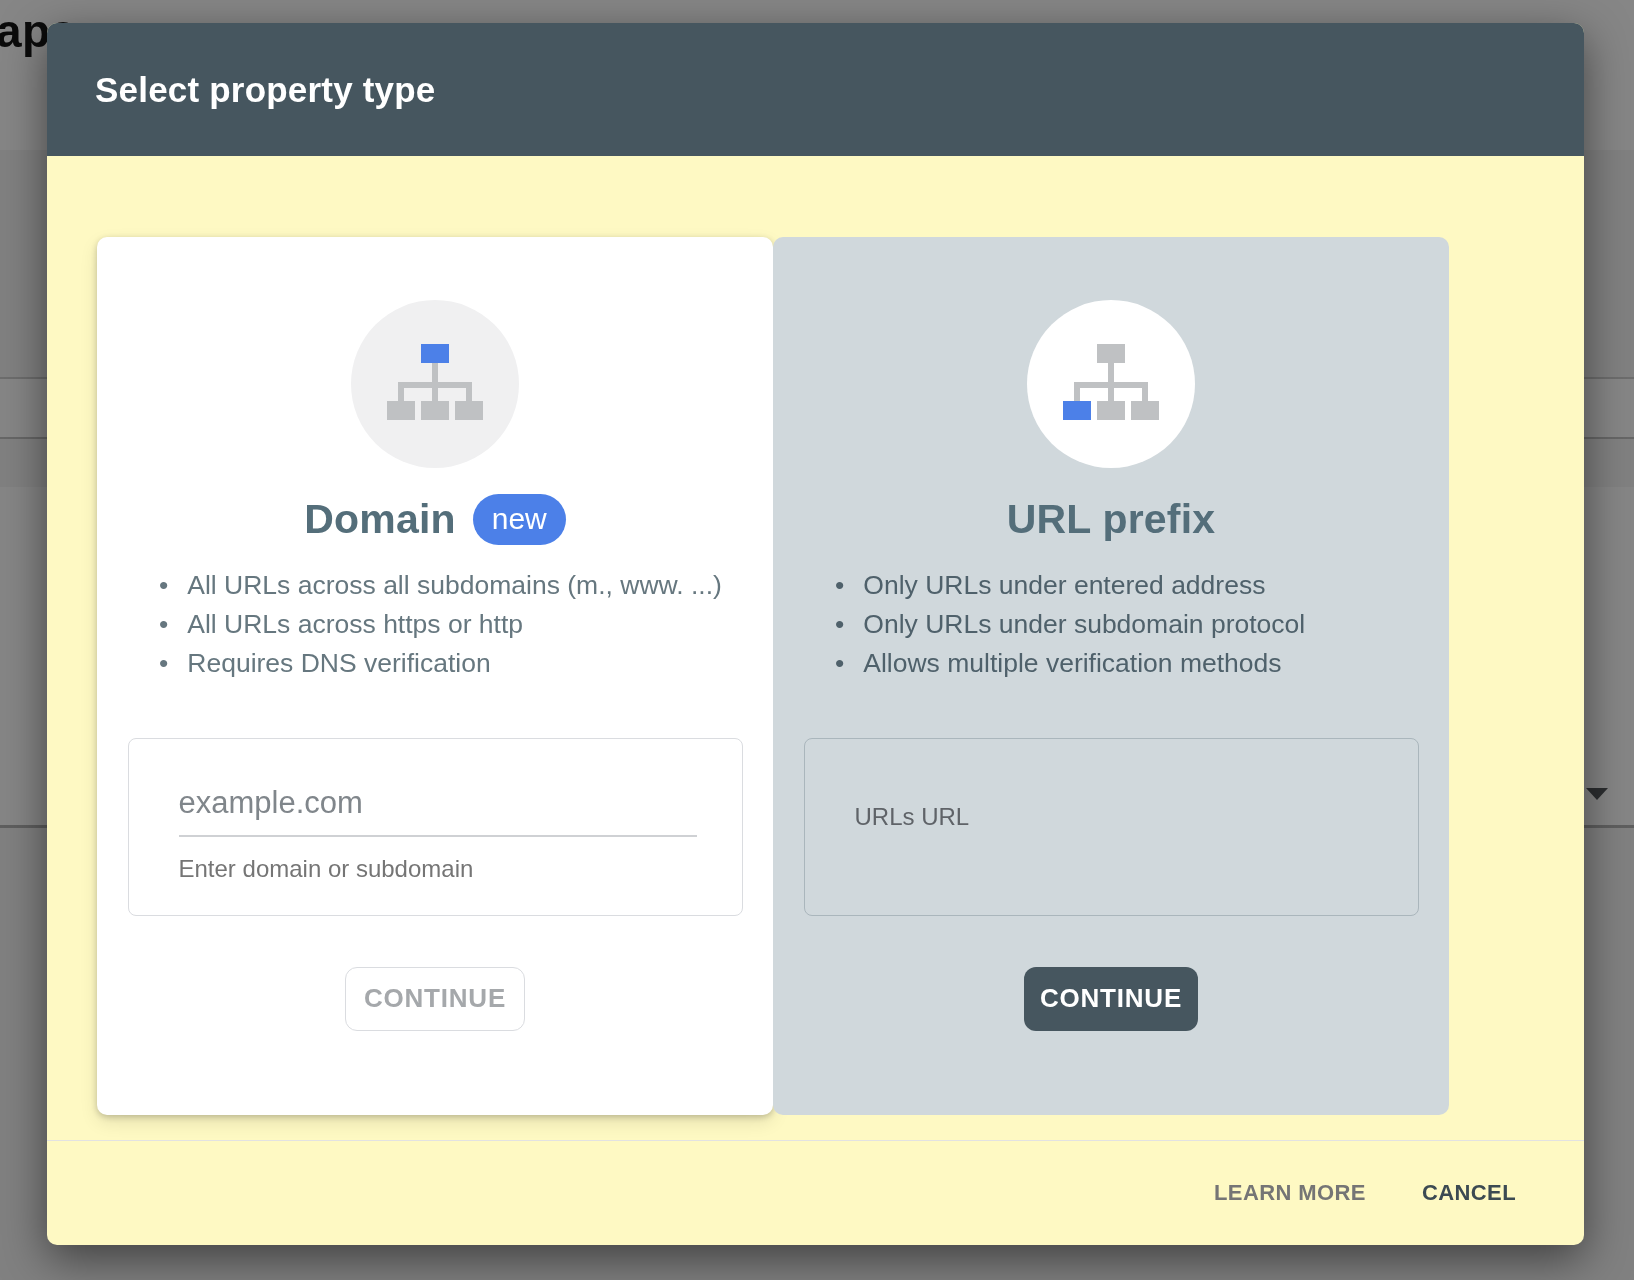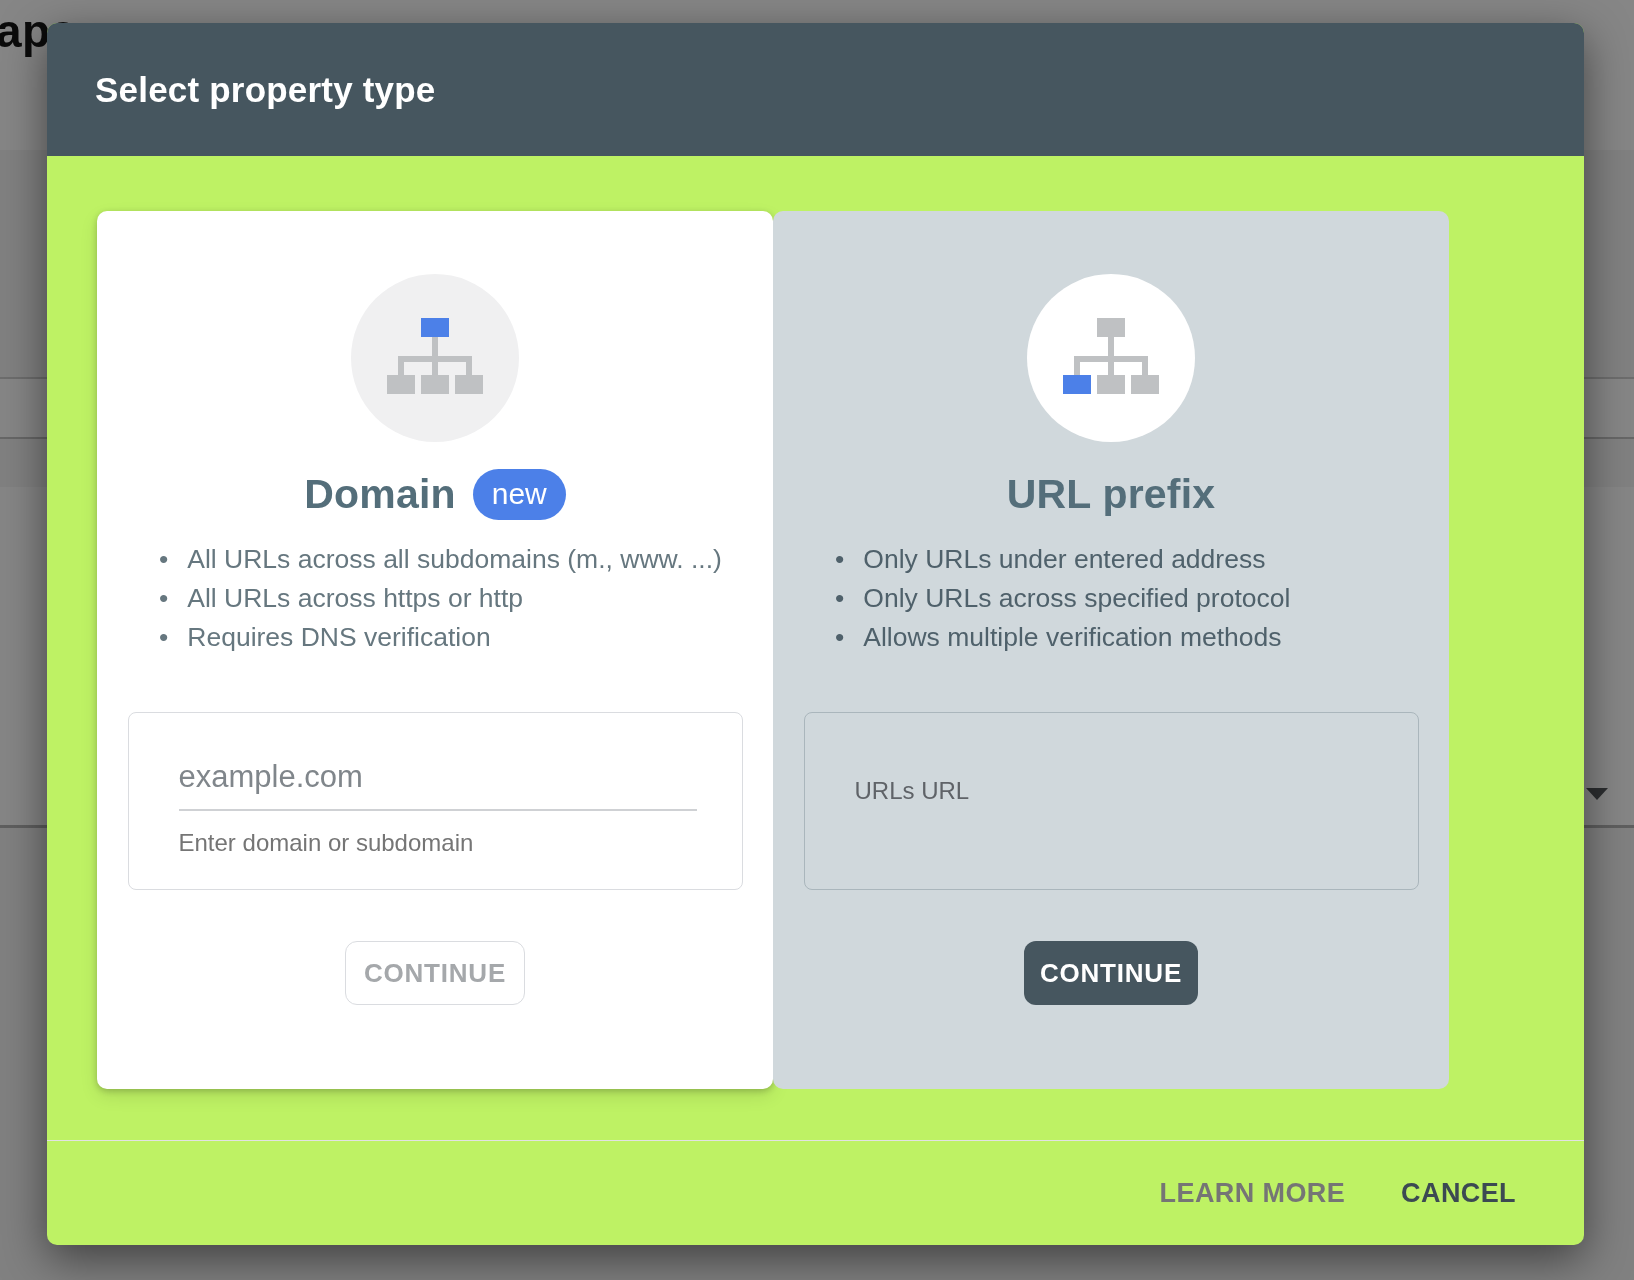--- a/index.html
+++ b/index.html
@@ -14,27 +14,27 @@
   .bg-content{position:absolute;left:0;right:0;top:150px;bottom:0;background:#f5f5f5;}
   .bg-row1{position:absolute;left:0;right:0;top:377px;height:58px;background:#fff;border-top:2px solid #cfcfcf;border-bottom:2px solid #c4c4c4;}
   .bg-row2{position:absolute;left:0;right:0;top:487px;height:338px;background:#fff;border-bottom:3px solid #b5b5b5;}
   .bg-caret{position:absolute;left:1586px;top:788px;width:0;height:0;
     border-left:11px solid transparent;border-right:11px solid transparent;border-top:12px solid #55595c;}
   .scrim{position:absolute;inset:0;background:rgba(0,0,0,0.475);}
 
   
   .dialog{
     position:absolute;left:47px;top:23px;width:1537px;height:1222px;
-    background:#bef264;border-radius:10px;overflow:hidden;
+    background:#fef9c3;border-radius:10px;overflow:hidden;
     box-shadow:0 14px 45px rgba(0,0,0,.5);
     display:flex;flex-direction:column;
   }
   .dialog-header{height:133px;flex:0 0 133px;background:#46565f;display:flex;align-items:center;padding:0 48px;}
   .dialog-title{color:#fff;font-size:35px;font-weight:600;letter-spacing:.2px;}
-  .dialog-body{flex:1 1 auto;display:flex;align-items:flex-start;padding:55px 50px 0;}
+  .dialog-body{flex:1 1 auto;display:flex;align-items:center;padding:55px 50px 0;}
 
   .card{width:676px;height:878px;border-radius:10px;box-sizing:border-box;padding-top:63px;text-align:center;}
   .card--domain{background:#fff;box-shadow:0 2px 6px rgba(0,0,0,.20),0 7px 18px rgba(0,0,0,.10);}
   .card--url{background:#d0d8dc;}
   .or-sep{width:85px;height:878px;flex:0 0 85px;display:flex;align-items:center;justify-content:center;
     color:#757575;font-size:31px;}
 
   .icon-circle{width:168px;height:168px;border-radius:50%;margin:0 auto;display:flex;align-items:center;justify-content:center;}
   .icon-circle--domain{background:#f0f0f1;}
   .icon-circle--url{background:#ffffff;}
@@ -63,21 +63,21 @@
   .input-helper--url{color:#5f6368;}
 
   .continue-btn{display:block;margin:51px auto 0;height:64px;border-radius:12px;
     font-family:inherit;font-size:26px;font-weight:600;letter-spacing:.8px;cursor:pointer;}
   .continue-btn--domain{width:180px;background:#fff;border:1px solid #dadce0;color:#a5a8ab;}
   .continue-btn--url{width:174px;background:#46565f;border:none;color:#fff;}
 
   .dialog-footer{height:104px;flex:0 0 104px;border-top:1px solid #e2e2e2;
     display:flex;align-items:center;justify-content:flex-end;gap:52px;padding:0 66px;}
   .footer-link{background:none;border:none;cursor:pointer;font-family:inherit;
-    font-size:27px;font-weight:600;letter-spacing:.4px;padding:8px 2px;}
+    font-size:22px;font-weight:600;letter-spacing:.4px;padding:8px 2px;}
   .footer-link--learn{color:#757575;}
   .footer-link--cancel{color:#3c4a52;}
 </style>
 </head>
 <body>
 
 <div class="backdrop">
   <div class="bg-heading">aps</div>
   <div class="bg-content"></div>
   <div class="bg-row1"></div>
@@ -141,21 +141,21 @@
             <rect x="34" y="57" width="28" height="19" fill="#bfc1c3"></rect>
             <rect x="68" y="57" width="28" height="19" fill="#bfc1c3"></rect>
           </svg>
         </span>
       </div>
       <div class="card-title-row">
         <span class="card-title">URL prefix</span>
       </div>
       <ul class="bullets bullets--url">
         <li>Only URLs under entered address</li>
-        <li>Only URLs across specified protocol</li>
+        <li>Only URLs under subdomain protocol</li>
         <li>Allows multiple verification methods</li>
       </ul>
       <div class="input-box input-box--url">
         <div class="input-helper input-helper--url">URLs URL</div>
       </div>
       <button class="continue-btn continue-btn--url">CONTINUE</button>
     </div>
 
   </div>
 

